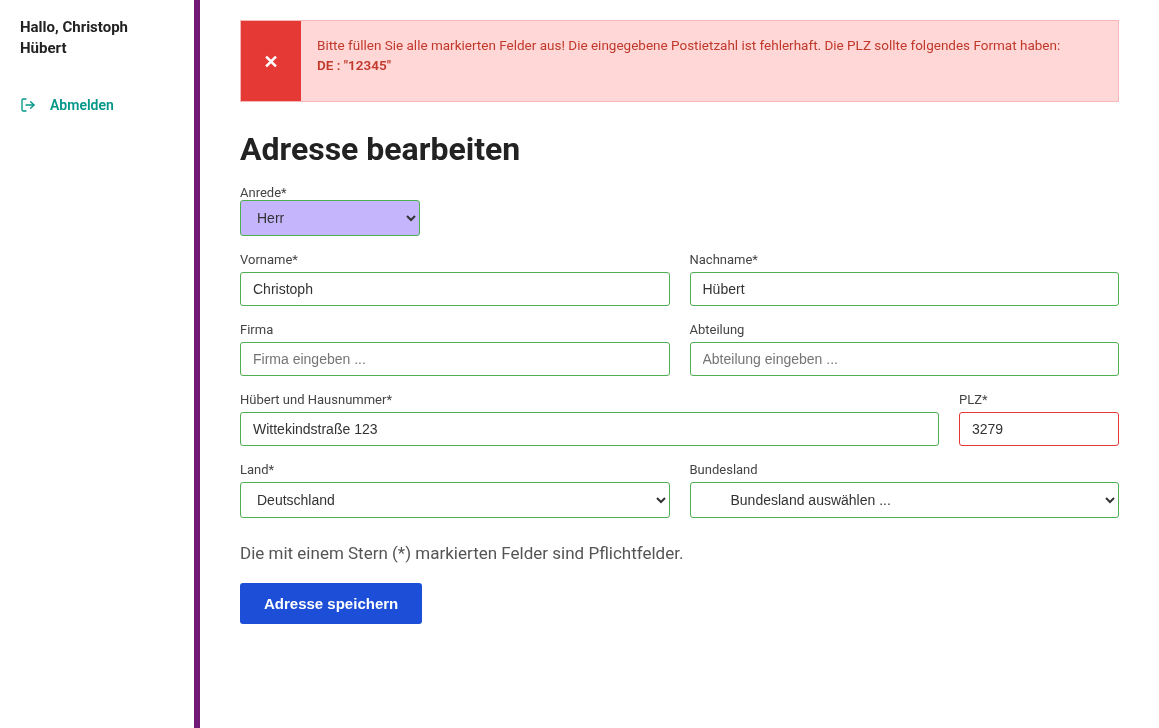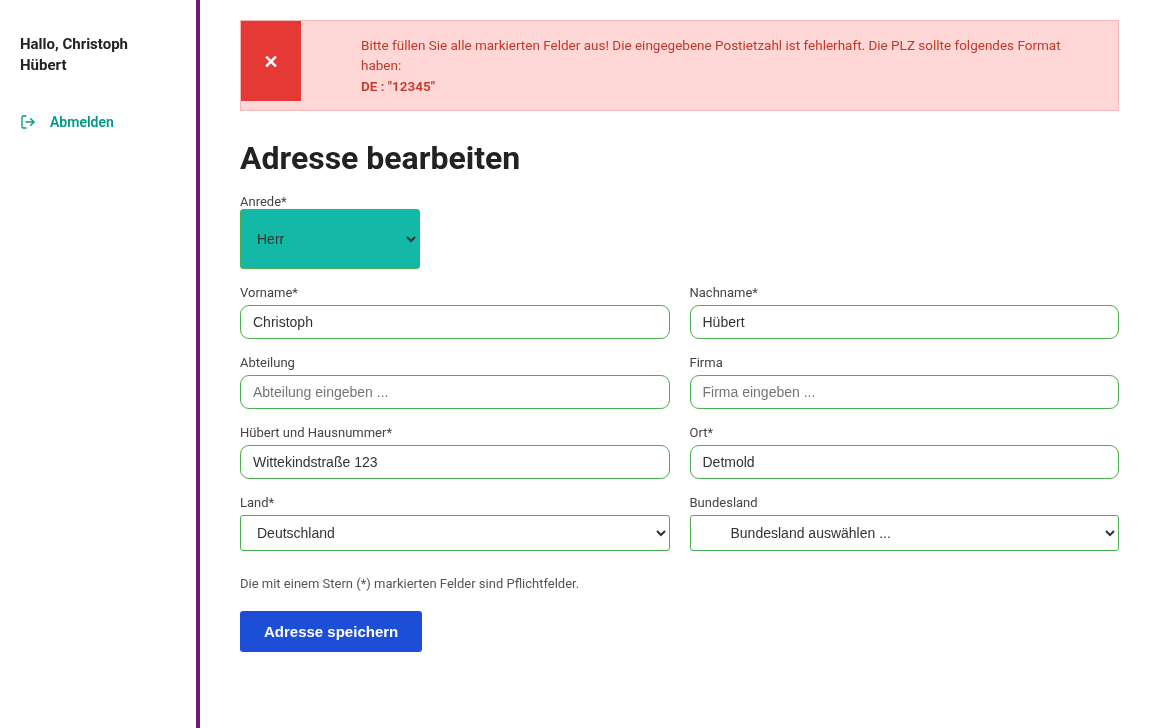--- a/index.html
+++ b/index.html
@@ -9,22 +9,22 @@
       color: #333;
       background: #fff;
       display: flex;
       min-height: 728px;
     }
 
     
     .sidebar {
       width: 200px;
       min-width: 200px;
-      padding: 24px 0;
-      border-right: 4px solid #701a75;
+      padding: 7px 0;
+      border-right: 6px solid #701a75;
       display: flex;
       flex-direction: column;
     }
     .sidebar-user {
       padding: 10px 20px 20px 20px;
       font-size: 15px;
       font-weight: 700;
       color: #222;
       line-height: 1.4;
     }
@@ -87,21 +87,20 @@
       min-height: 80px;
       display: flex;
       align-items: center;
       justify-content: center;
     }
     .error-banner-text {
       padding: 14px 16px;
       color: #c0392b;
       font-size: 13.5px;
       line-height: 1.5;
-      margin-left: 44px;
     }
     .error-banner-text .error-example {
       font-weight: 600;
     }
 
     
     .page-title {
       font-size: 32px;
       font-weight: 700;
       color: #222;
@@ -135,38 +134,38 @@
     input[type="text"], select {
       width: 100%;
       padding: 8px 12px;
       font-size: 14px;
       border: 1px solid #ccc;
       border-radius: 3px;
       color: #333;
       background: #fff;
       outline: none;
     }
-    input.input-normal { border-color: #4caf50; border-radius: 9px; }
+    input.input-normal { border-color: #4caf50; }
     input.input-error { border-color: #e53935; }
     select.select-normal { border-color: #4caf50; padding-left: 12px; }
 
     .anrede-select {
       width: 180px;
-      padding: 20px 12px;
+      padding: 8px 12px;
       font-size: 14px;
       border: 1px solid #4caf50;
       border-radius: 3px;
       color: #333;
-      background: #14b8a6;
+      background: #c4b5fd;
       outline: none;
       cursor: pointer;
     }
 
     .form-note {
-      font-size: 13px;
+      font-size: 17px;
       color: #555;
       margin-bottom: 20px;
       margin-top: 25px;
     }
 
     .btn-save {
       background: #1d4ed8;
       color: white;
       border: none;
       padding: 12px 24px;
@@ -228,38 +227,38 @@
       </div>
       <div class="form-col">
         <label>Nachname*</label>
         <input type="text" class="input-normal" value="Hübert" style="">
       </div>
     </div>
 
     
     <div class="form-row">
       <div class="form-col">
+        <label>Firma</label>
+        <input type="text" class="input-normal" placeholder="Firma eingeben ..." style="">
+      </div>
+      <div class="form-col">
         <label>Abteilung</label>
         <input type="text" class="input-normal" placeholder="Abteilung eingeben ..." style="">
       </div>
-      <div class="form-col">
-        <label>Firma</label>
-        <input type="text" class="input-normal" placeholder="Firma eingeben ..." style="">
-      </div>
     </div>
 
     
     <div class="form-row">
       <div class="form-col">
         <label>Hübert und Hausnummer*</label>
         <input type="text" class="input-normal" value="Wittekindstraße 123" style="">
       </div>
-      <div class="form-col">
-        <label>Ort*</label>
-        <input type="text" class="input-normal" value="Detmold" style="">
+      <div class="form-col-small">
+        <label>PLZ*</label>
+        <input type="text" class="input-error" value="3279" style="">
       </div>
     </div>
 
     
     <div class="form-row">
       <div class="form-col">
         <label>Land*</label>
         <select class="select-normal" style="border-color:#4caf50;">
           <option>Deutschland</option>
           <option>Österreich</option>

